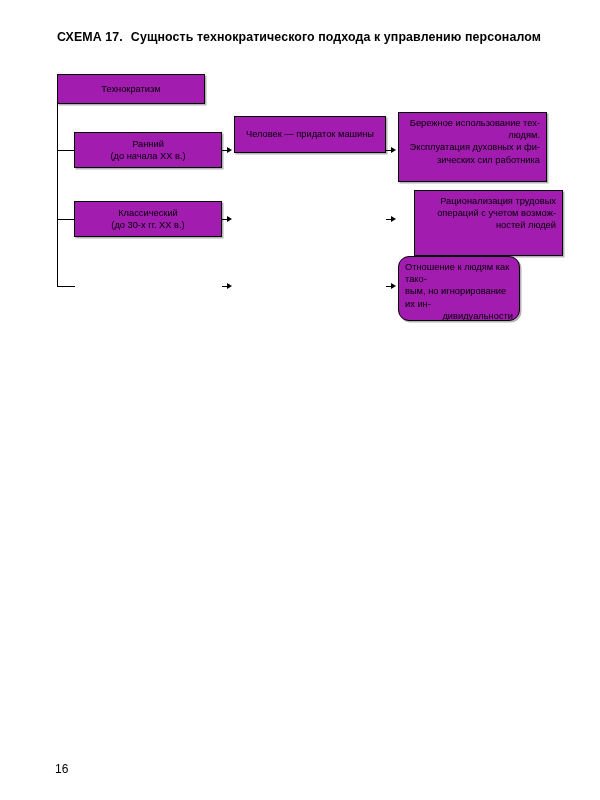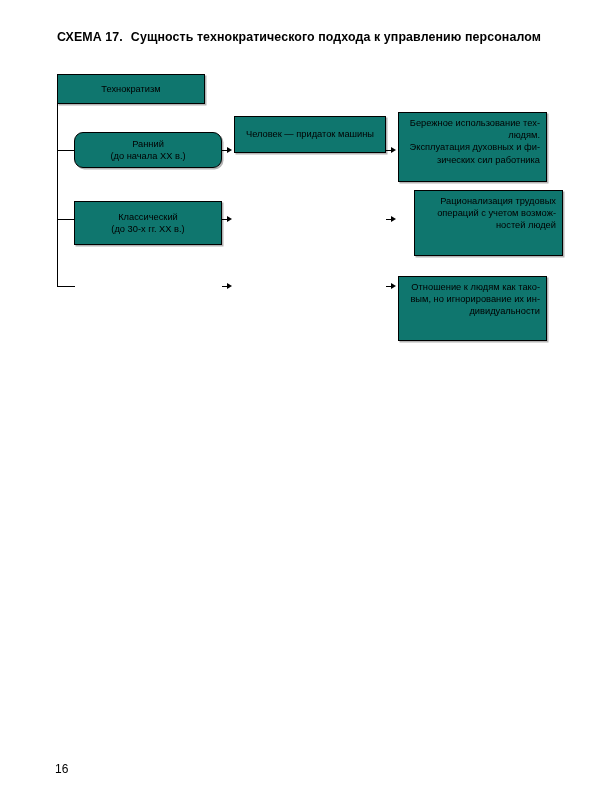--- a/index.html
+++ b/index.html
@@ -44,21 +44,21 @@
     left: 0;
     top: 0;
     width: 600px;
     height: 360px;
   }
 
   .box {
     position: absolute;
     box-sizing: border-box;
     border: 1.3px solid #000;
-    background: #0f766e;
+    background: #a21caf;
     font-size: 9.3px;
     line-height: 12.2px;
     color: #000;
     box-shadow: 1.5px 1.5px 0 0 #b4b4b4;
   }
   .box .inner {
     position: absolute;
     inset: 0;
     display: flex;
     flex-direction: column;
@@ -120,21 +120,21 @@
     <div class="ln h" style="left:57px; top:149.5px; width:18px;"></div>
     <div class="ln h" style="left:57px; top:218.5px; width:18px;"></div>
     <div class="ln h" style="left:57px; top:285.5px; width:18px;"></div>
 
     <div class="box lead" style="left:57px; top:74px; width:148px; height:30px;">
       <div class="inner">
         <span class="line">Технократизм</span>
       </div>
     </div>
 
-    <div class="box center" style="left:74px; top:132px; width:148px; height:36px;border-radius:9px;">
+    <div class="box center" style="left:74px; top:132px; width:148px; height:36px;">
       <div class="inner">
         <span class="line">Ранний</span>
         <span class="line">(до начала XX в.)</span>
       </div>
     </div>
     <div class="ln h" style="left:222px; top:149.5px; width:7px;"></div>
     <div class="arrow" style="left:227px; top:146.5px;"></div>
 
     <div class="box center" style="left:234px; top:116px; width:152px; height:37px;">
       <div class="inner">
@@ -146,21 +146,21 @@
 
     <div class="box pad" style="left:398px; top:112px; width:149px; height:70px;">
       <div class="inner">
         <span class="line">Бережное использование тех-</span>
         <span class="line">людям.</span>
         <span class="line">Эксплуатация духовных и фи-</span>
         <span class="line">зических сил работника</span>
       </div>
     </div>
 
-    <div class="box center" style="left:74px; top:201px; width:148px; height:44px;">
+    <div class="box center" style="left:74px; top:201px; width:148px; height:36px;">
       <div class="inner">
         <span class="line">Классический</span>
         <span class="line">(до 30-х гг. XX в.)</span>
       </div>
     </div>
     <div class="ln h" style="left:222px; top:218.5px; width:7px;"></div>
     <div class="arrow" style="left:227px; top:215.5px;"></div>
 
     <div class="ln h" style="left:386px; top:218.5px; width:7px;"></div>
     <div class="arrow" style="left:391px; top:215.5px;"></div>
@@ -172,21 +172,21 @@
         <span class="line">ностей людей</span>
       </div>
     </div>
 
     <div class="ln h" style="left:222px; top:285.5px; width:7px;"></div>
     <div class="arrow" style="left:227px; top:282.5px;"></div>
 
     <div class="ln h" style="left:386px; top:285.5px; width:7px;"></div>
     <div class="arrow" style="left:391px; top:282.5px;"></div>
 
-    <div class="box pad" style="left:398px; top:276px; width:149px; height:65px;">
+    <div class="box pad" style="left:398px; top:256px; width:122px; height:65px;border-radius:11px;">
       <div class="inner">
         <span class="line">Отношение к людям как тако-</span>
         <span class="line">вым, но игнорирование их ин-</span>
         <span class="line">дивидуальности</span>
       </div>
     </div>
 
   </div>
 
   <div class="pageno">16</div>

